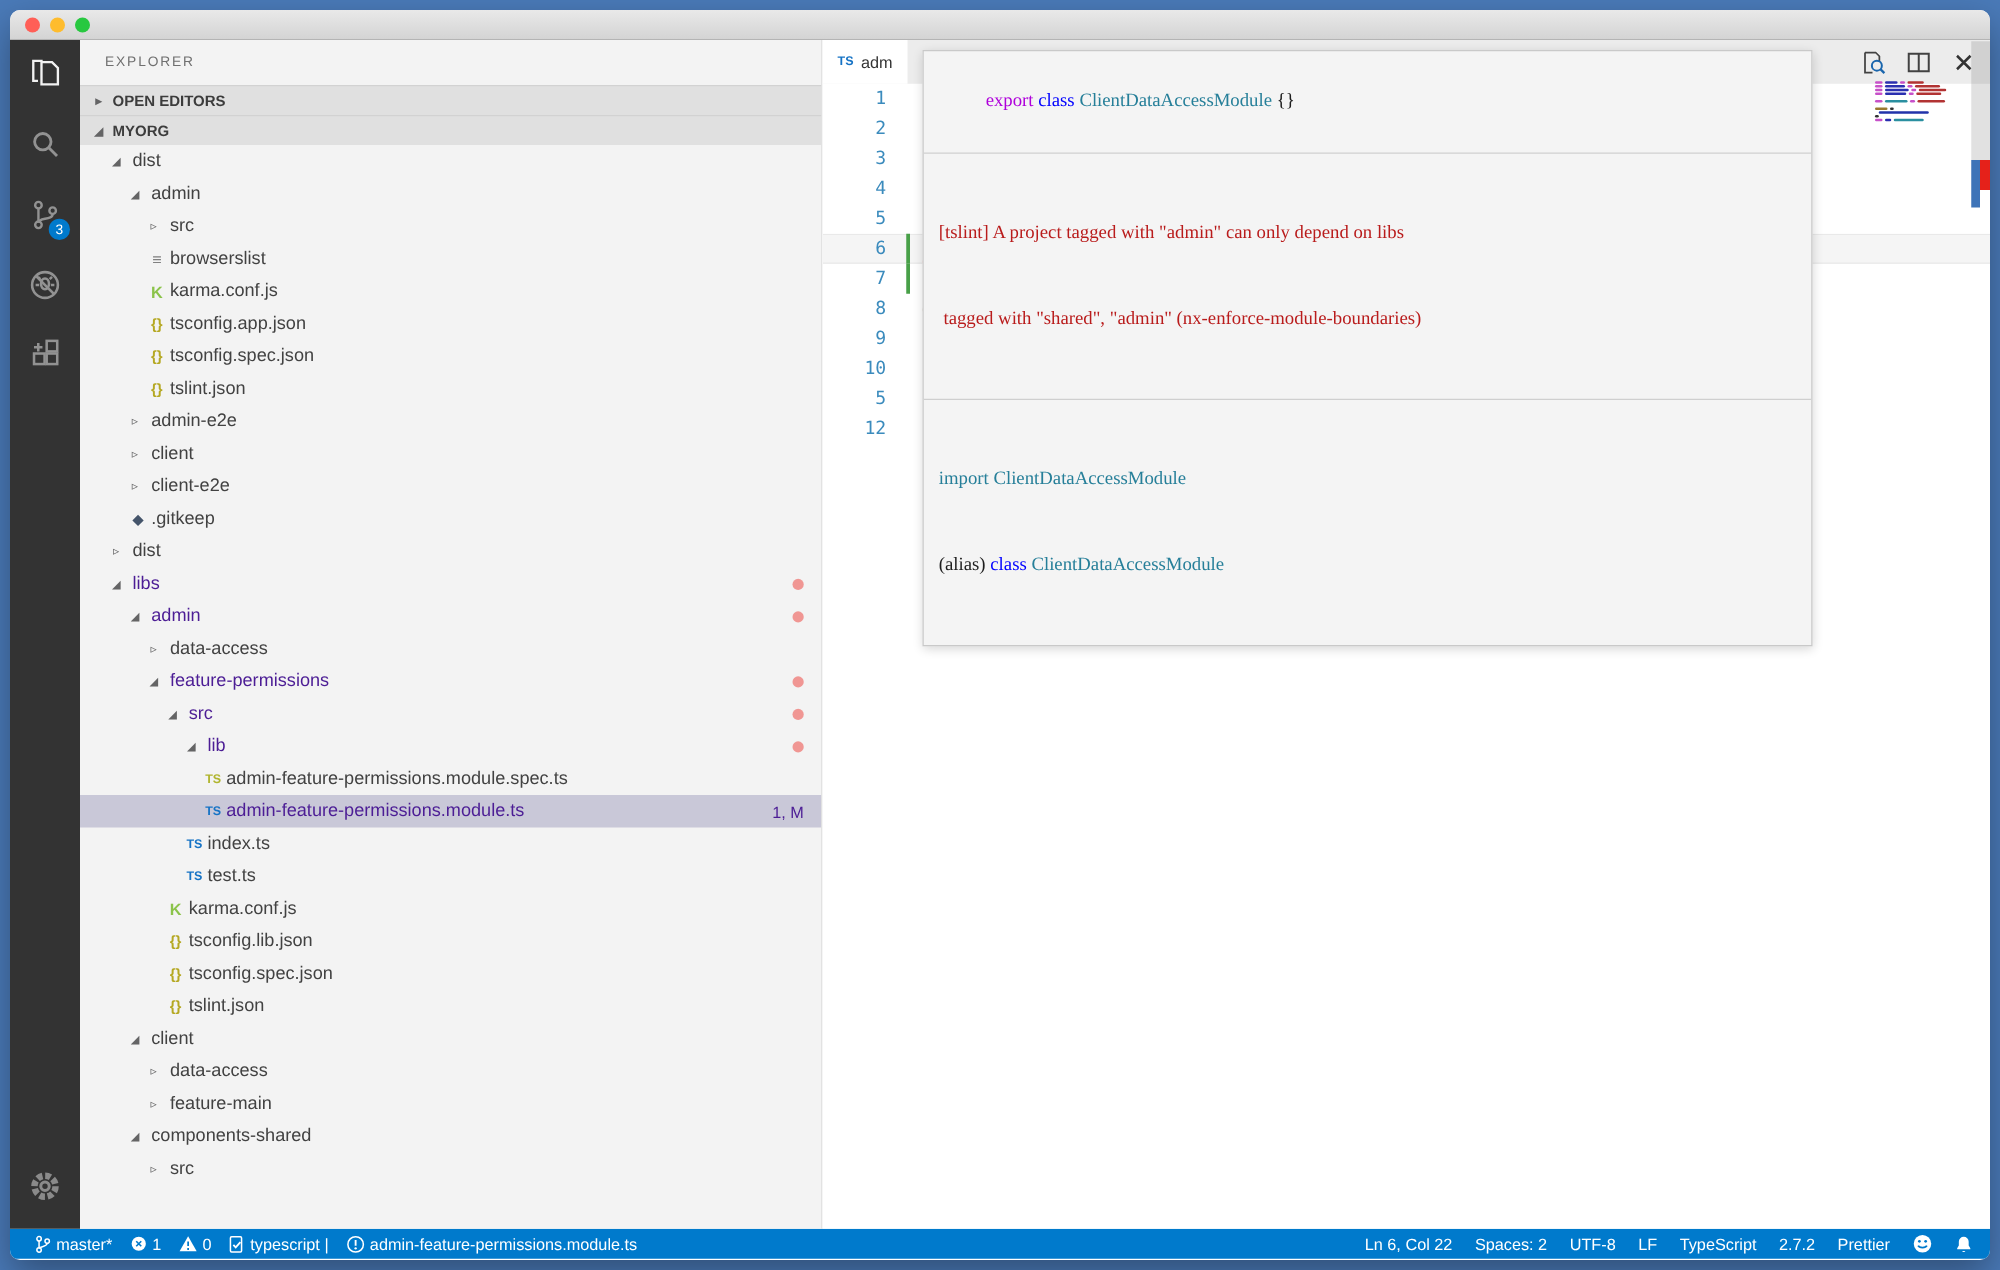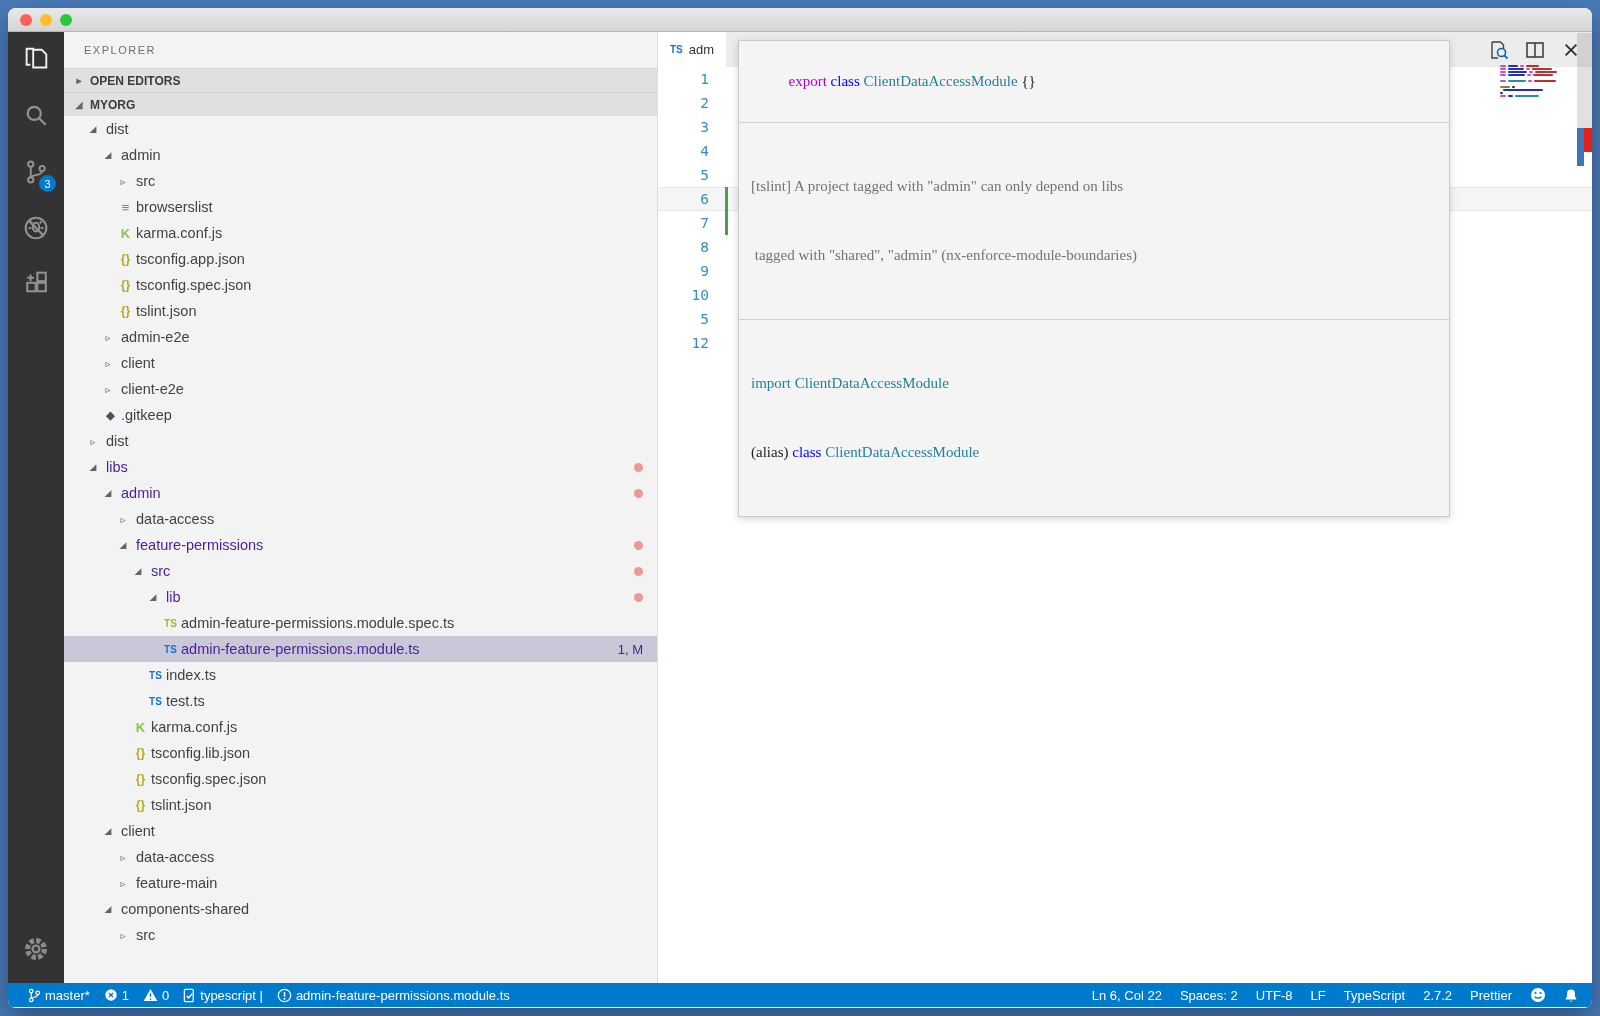--- a/index.html
+++ b/index.html
@@ -66,21 +66,21 @@
   .tk.dec{color:#795e26;}
   .tk.str{color:#a31515;}
   .tk.pl{color:#1e1e1e;}
   .tk.link{color:#267f99;background:#b5d7fc;border-bottom:1px solid #3b6fa0;cursor:pointer;}
   .squig{position:absolute;left:0;bottom:-3px;}
   
   .hover{position:absolute;left:80px;top:8px;width:712px;background:#f4f4f4;border:1px solid #c9c9c9;
     box-shadow:0 2px 8px rgba(0,0,0,.16);z-index:10;font-family:Liberation Serif, serif;font-size:15px;}
   .hv-sec{padding:6px 12px;line-height:23px;white-space:pre;}
   .hv-sec + .hv-sec{border-top:1px solid #cfcfcf;}
-  .hv-msg{color:#737373;}
+  .hv-msg{color:#b91c1c;}
   
   .minimap{position:absolute;top:33px;right:24px;width:68px;display:flex;flex-direction:column;gap:1px;cursor:pointer;}
   .mrow{height:2px;display:flex;gap:2px;}
   .mrow span{height:2px;display:inline-block;border-radius:1px;}
   .oruler{position:absolute;top:0;right:0;width:15px;bottom:0;cursor:pointer;}
   .o-slider{position:absolute;top:1px;left:0;right:0;height:95px;background:rgba(90,90,90,.18);}
   .o-mod{position:absolute;top:96px;left:0;width:7px;height:38px;}
   .o-err{position:absolute;top:96px;left:7px;width:8px;height:24px;}
   
   .statusbar{height:24px;background:#007acc;color:#fff;display:flex;align-items:center;font-size:13px;

